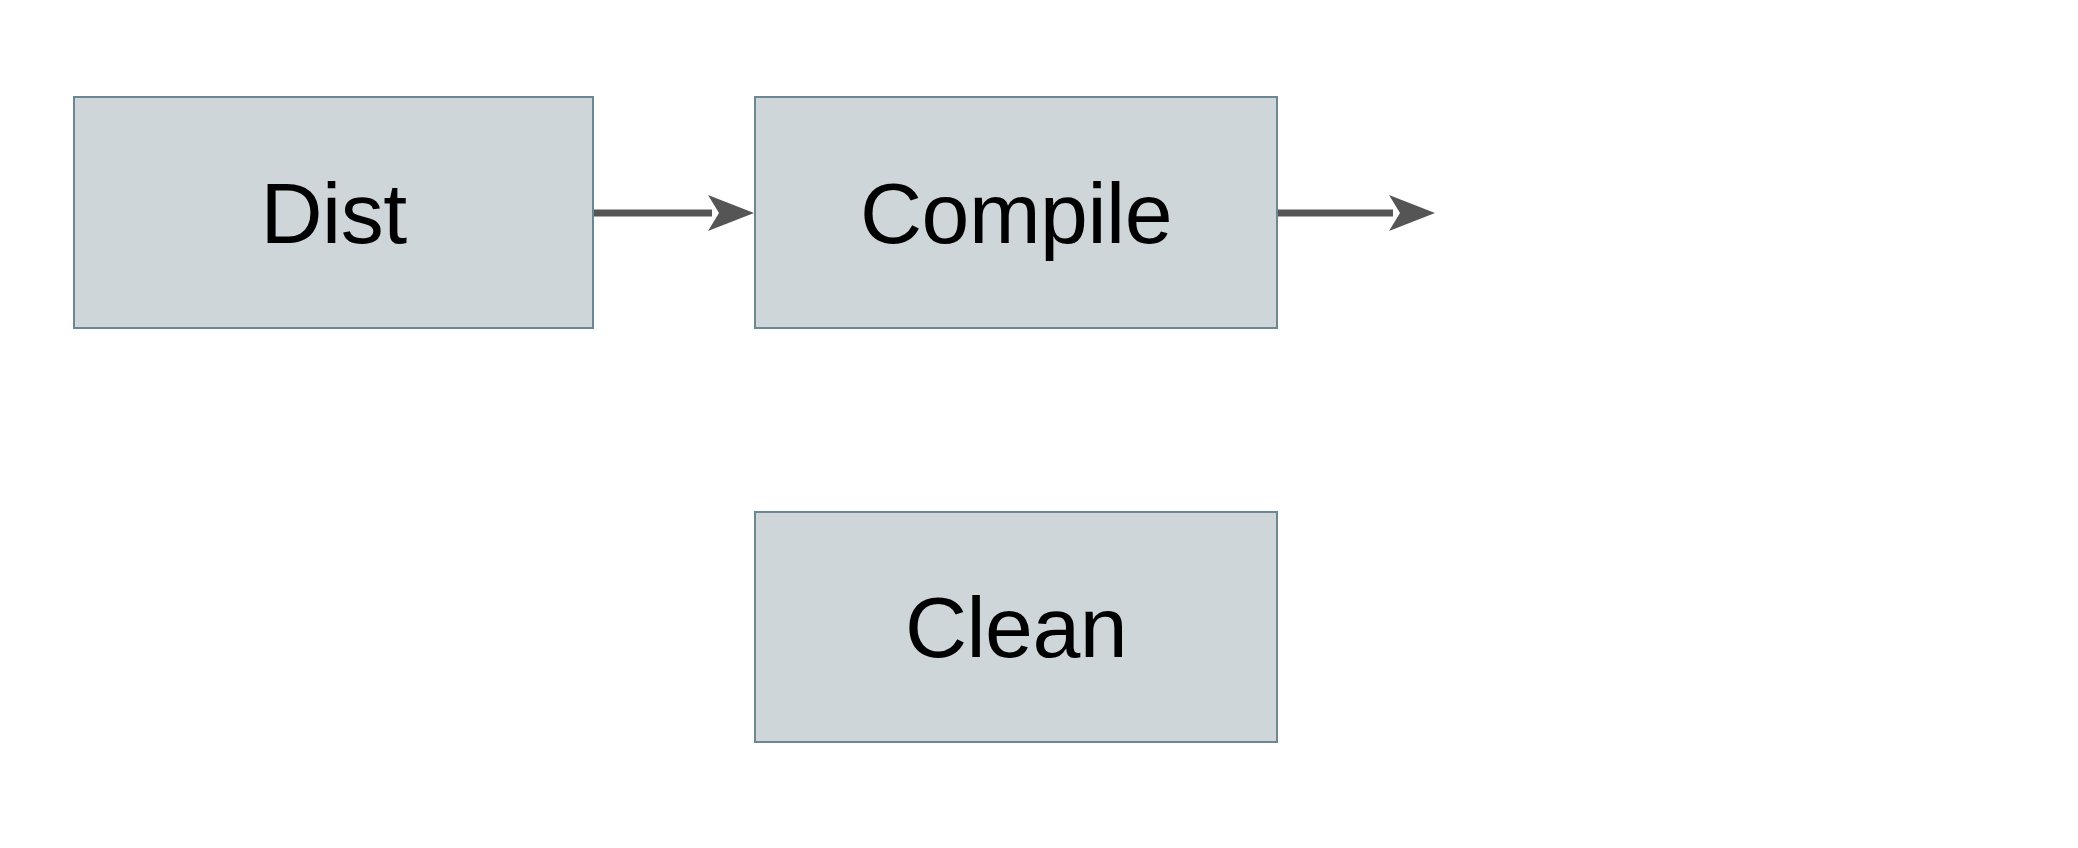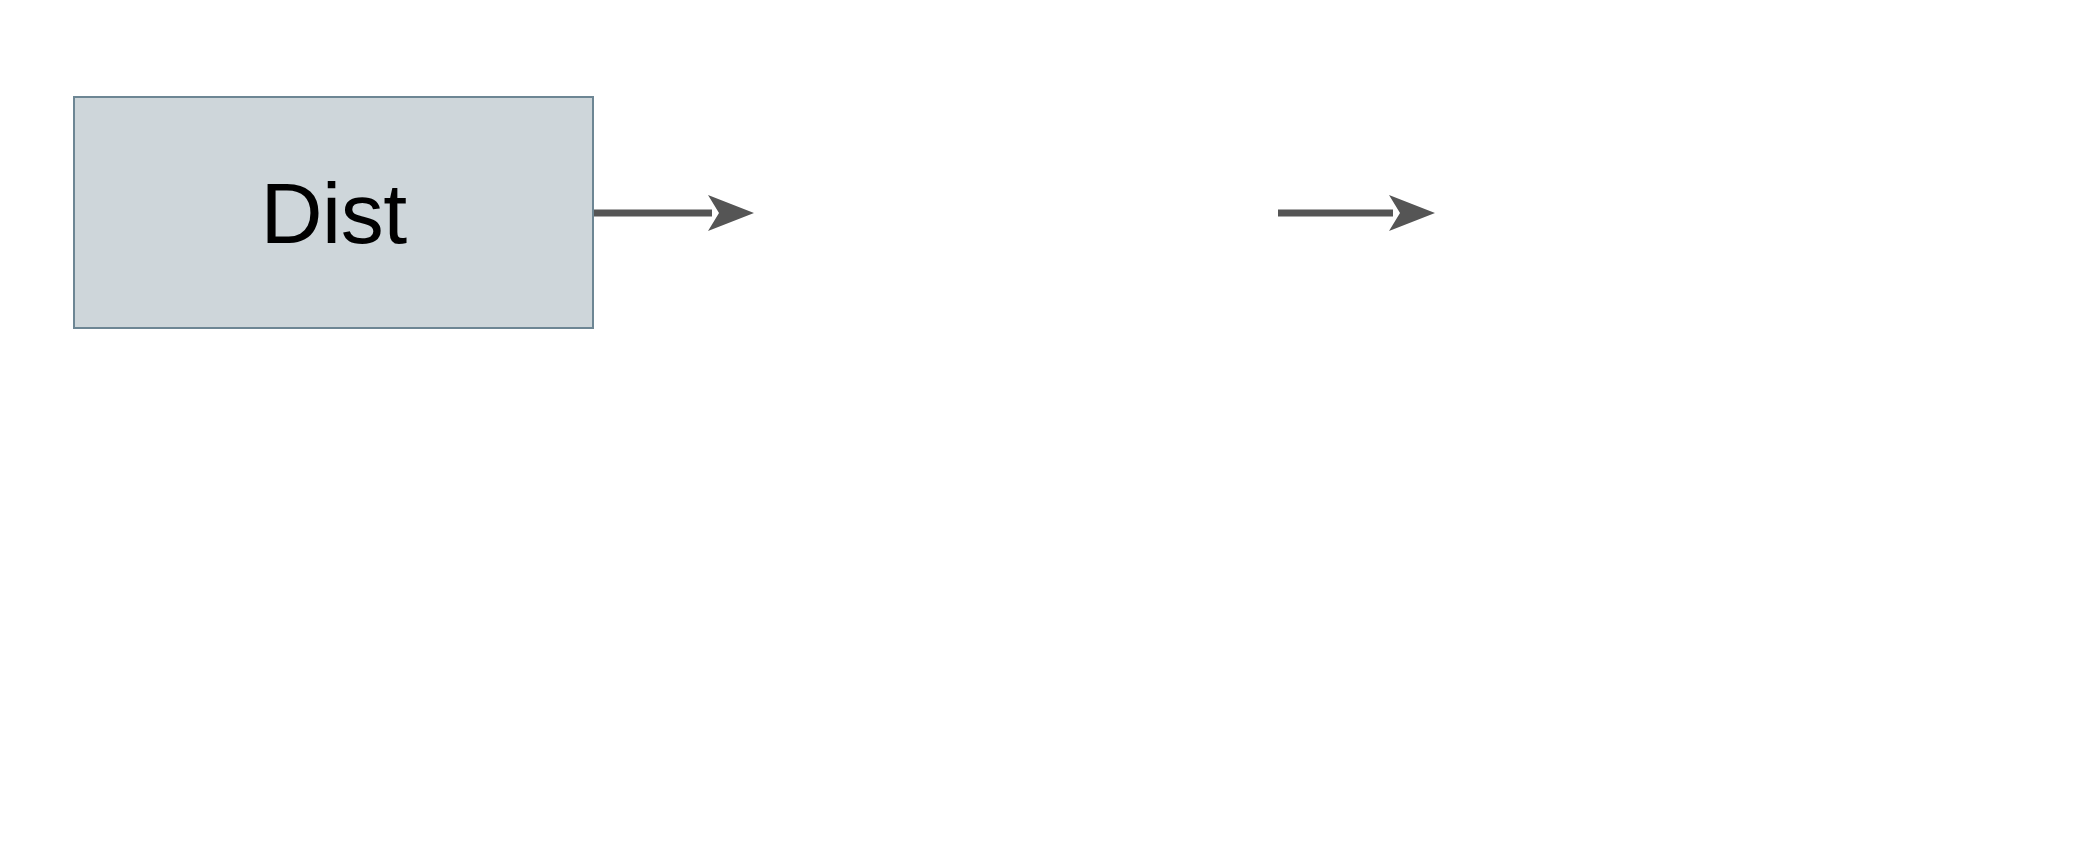--- a/index.html
+++ b/index.html
@@ -65,16 +65,22 @@
     <g>
       <line x1="1278" y1="213" x2="1393" y2="213" stroke="#555555" stroke-width="7"></line>
       <path d="M 1435 213 L 1389 195 L 1400 213 L 1389 231 Z" fill="#555555"></path>
     </g>
   </svg>
 
   <div class="node" id="node-dist" style="left: 73px; top: 96px; width: 521px; height: 233px; background: rgb(206, 214, 218); border-color: rgb(109, 134, 148);">
     <span class="node-label" style="color: rgb(0, 0, 0);">Dist</span>
   </div>
 
+  <div class="node" id="node-compile" style="left: 754px; top: 96px; width: 524px; height: 233px; background: rgb(206, 214, 218); border-color: rgb(109, 134, 148);">
+    <span class="node-label" style="color: rgb(0, 0, 0);">Compile</span>
+  </div>
 
 
+  <div class="node" id="node-clean" style="left: 754px; top: 511px; width: 524px; height: 232px; background: rgb(206, 214, 218); border-color: rgb(109, 134, 148);">
+    <span class="node-label" style="color: rgb(0, 0, 0);">Clean</span>
+  </div>
 
 </div>
 
 </body></html>

